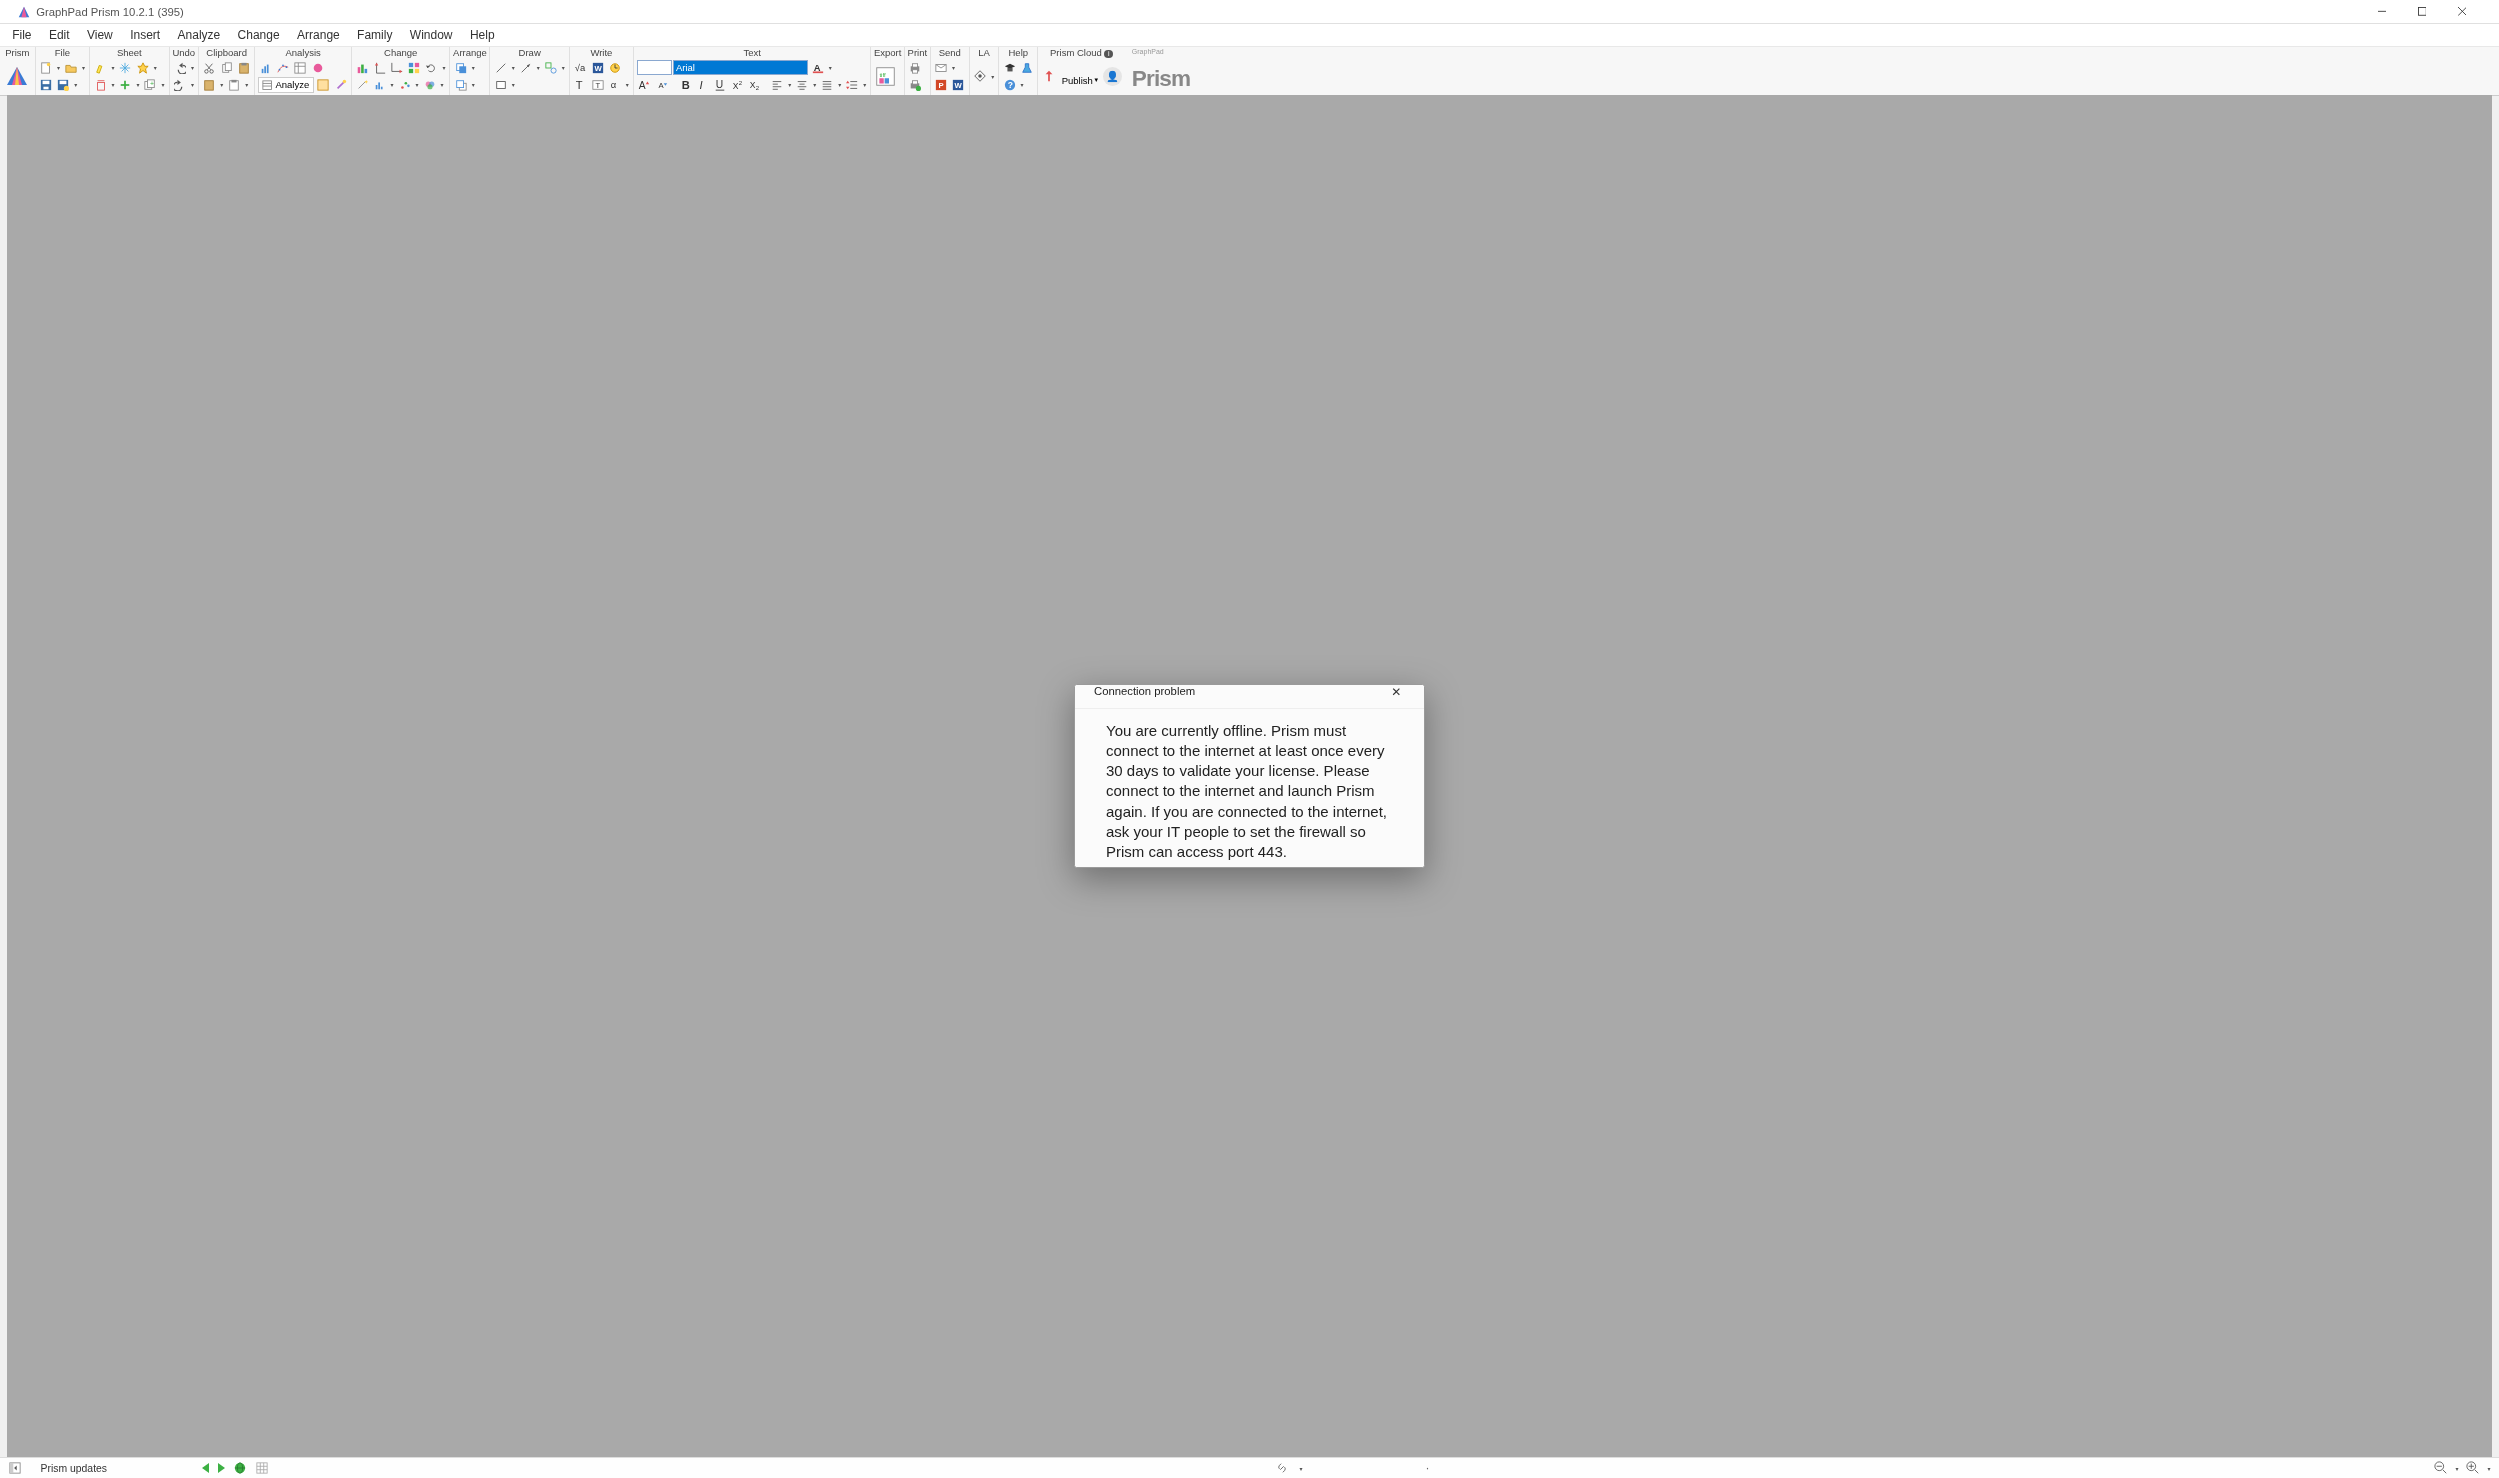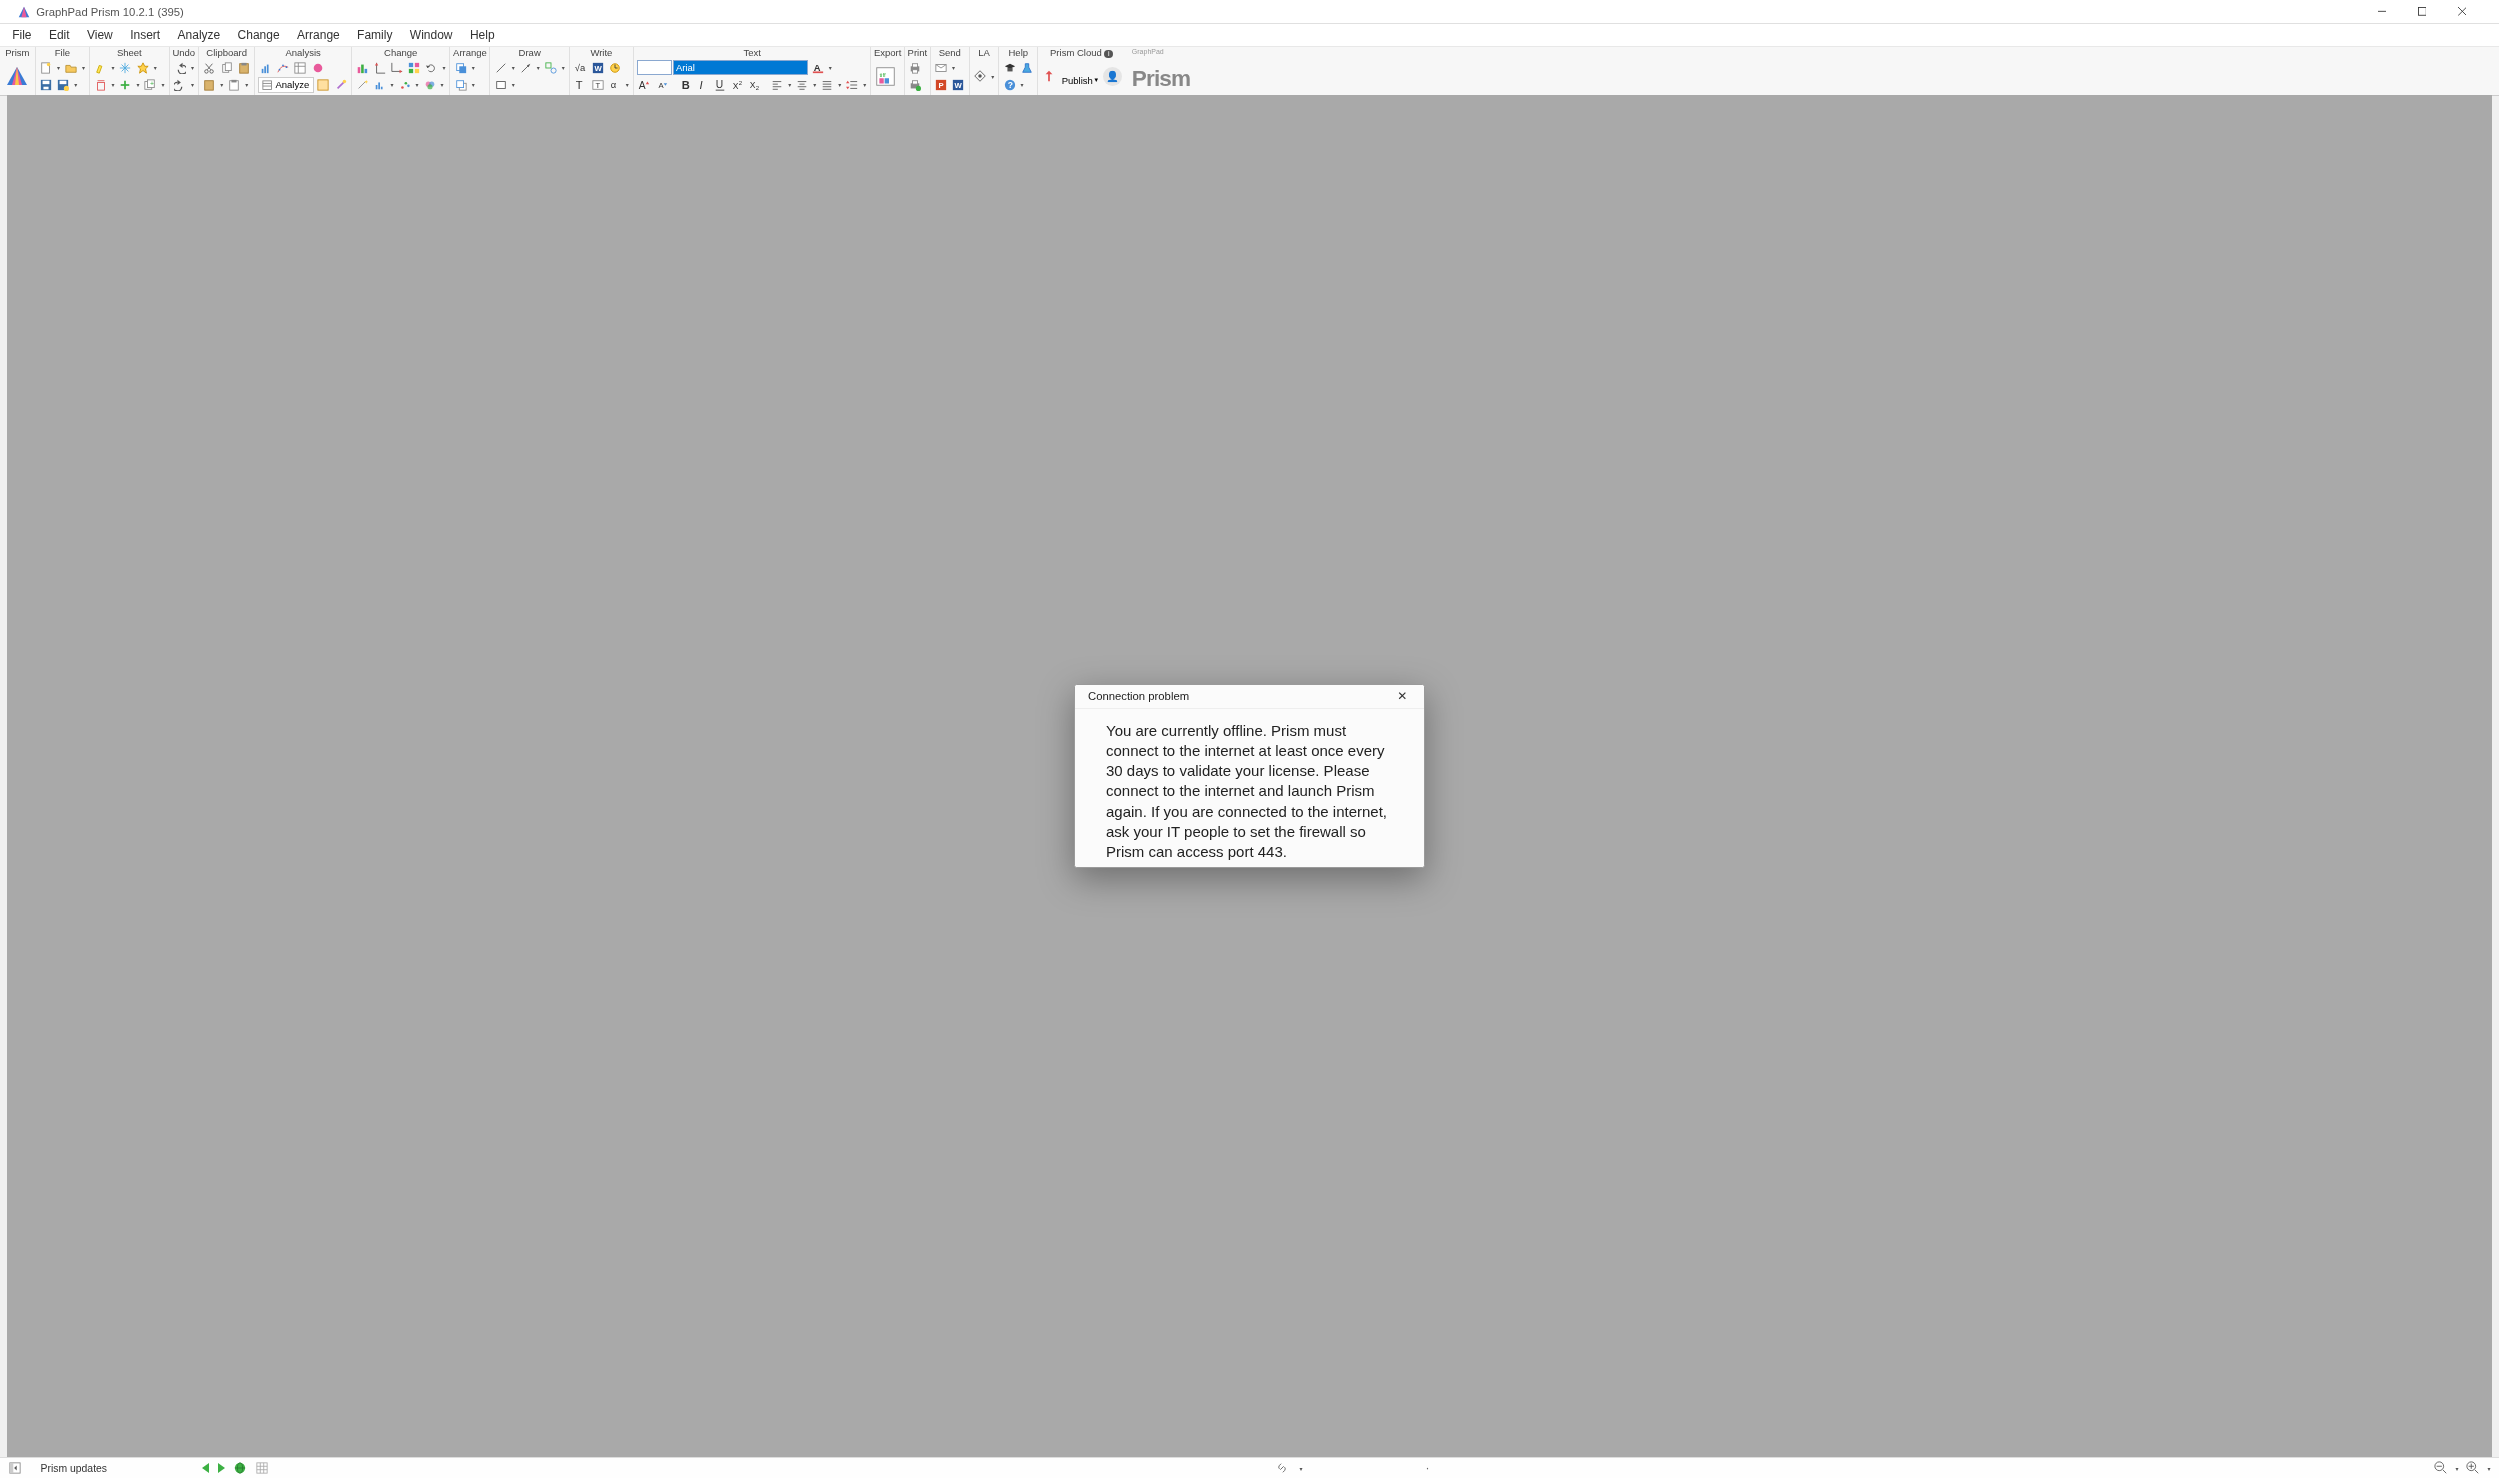--- a/index.html
+++ b/index.html
@@ -28,21 +28,21 @@
 
 .workspace { position: absolute; top: 95px; bottom: 21px; left: 7px; right: 7px; background: #a9a9a9; }
 
 .statusbar { position: absolute; bottom: 0; left: 0; right: 0; height: 21px; background: #fefefe; border-top: 0.9px solid #ddd; display: flex; align-items: center; padding: 0 7px; font-size: 10.4px; color: #333; gap: 8.7px; }
 .statusbar .status-left { display: flex; align-items: center; gap: 18px; }
 .statusbar .status-center { flex: 1; display: flex; justify-content: center; align-items: center; gap: 8.7px; }
 .statusbar .status-right { display: flex; align-items: center; gap: 5.2px; }
 
 .modal-backdrop { position: absolute; inset: 0; display: flex; align-items: center; justify-content: center; }
 .modal { width: 351px; background: #fbfbfb; border: 0.9px solid #9a9a9a; box-shadow: 0 10.4px 35px rgba(0,0,0,0.35); border-radius: 2.6px; }
-.modal-header { height: 24px; display: flex; align-items: center; padding: 0 13px; font-size: 11.3px; color: #222; border-bottom: 0.9px solid #eee; }
+.modal-header { height: 24px; display: flex; padding: 0 19px; font-size: 11.3px; color: #222; border-bottom: 0.9px solid #eee; }
 .modal-header .close { margin-left: auto; cursor: pointer; font-size: 12px; color: #333; width: 17.4px; text-align: center; }
 .modal-body { padding: 12px 26px 5.2px 31px; font-size: 15px; color: #222; line-height: 1.35; }
 .modal-footer { display: flex; justify-content: center; padding: 21px 0 15.6px 0; }
 .modal-btn { width: 123px; height: 17.4px; font-size: 10.4px; background: #fdfdfd; border: 0.9px solid #2a6fc9; color: #222; cursor: pointer; }
 
 .nav-tri { width: 0; height: 0; border-top: 5.2px solid transparent; border-bottom: 5.2px solid transparent; display: inline-block; }
 .nav-tri.left { border-right: 7.8px solid #3cb043; }
 .nav-tri.right { border-left: 7.8px solid #3cb043; }
 
 .brand { display: flex; align-items: center; gap: 3.5px; padding: 0 7px; }

